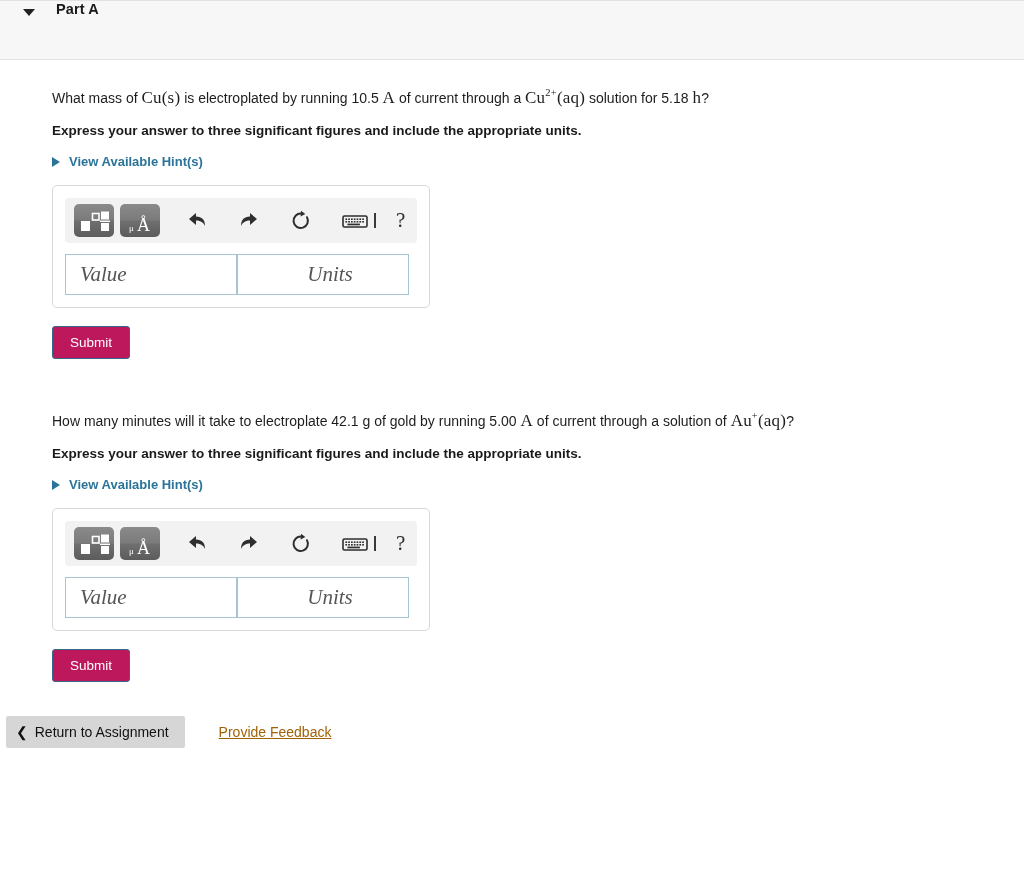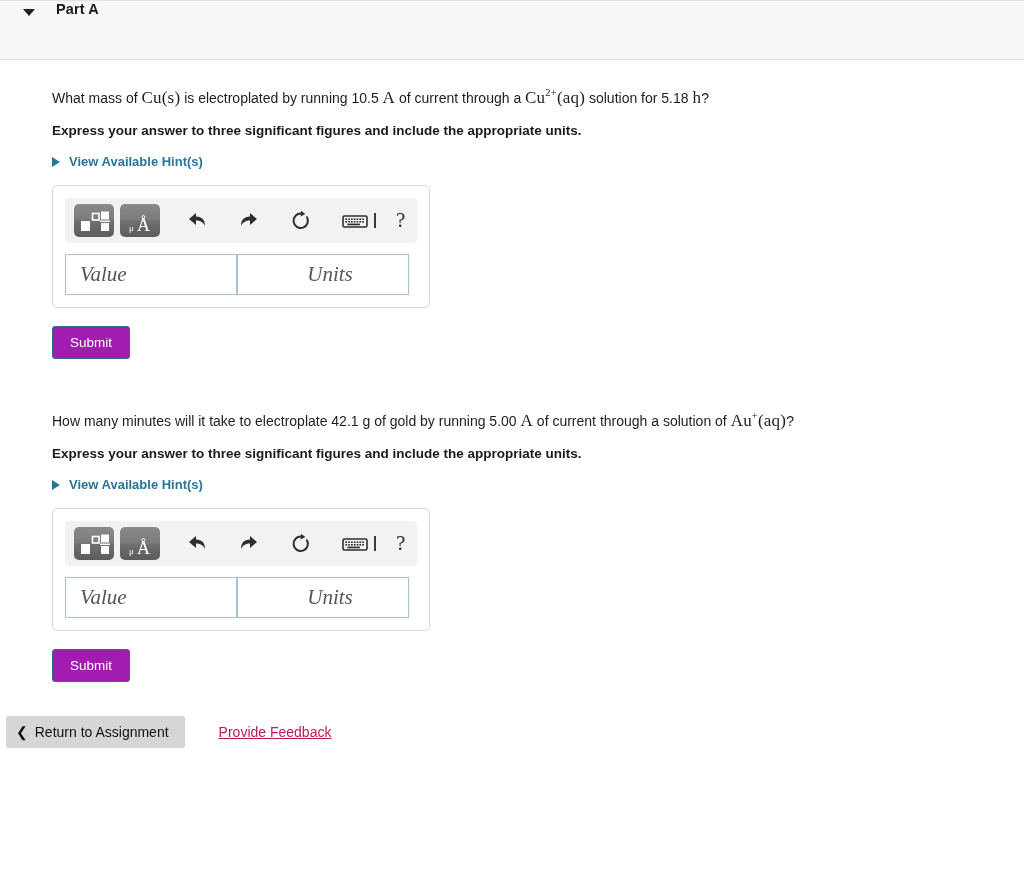--- a/index.html
+++ b/index.html
@@ -173,21 +173,21 @@
   .placeholder {
     font-family: "Liberation Serif", serif;
     font-style: italic;
     font-size: 21px;
     color: #555555;
   }
 
   
   .submit-btn {
     margin-top: 18px;
-    background: #a21caf;
+    background: #be185d;
     color: #ffffff;
     border: 1px solid #33688a;
     border-radius: 3px;
     font-size: 13.5px;
     padding: 8px 17px;
     cursor: pointer;
     font-family: "Liberation Sans", sans-serif;
   }
 
   
@@ -209,21 +209,21 @@
     gap: 7px;
     cursor: pointer;
     font-family: "Liberation Sans", sans-serif;
   }
   .chev-left {
     font-size: 14px;
     line-height: 1;
   }
   .feedback-link {
     margin-left: 34px;
-    color: #be185d;
+    color: #a16207;
     font-size: 14px;
     text-decoration: underline;
     cursor: pointer;
   }
 
   .gap-between { height: 24px; background:#ffffff; }
 </style>
 </head>
 <body>
 

